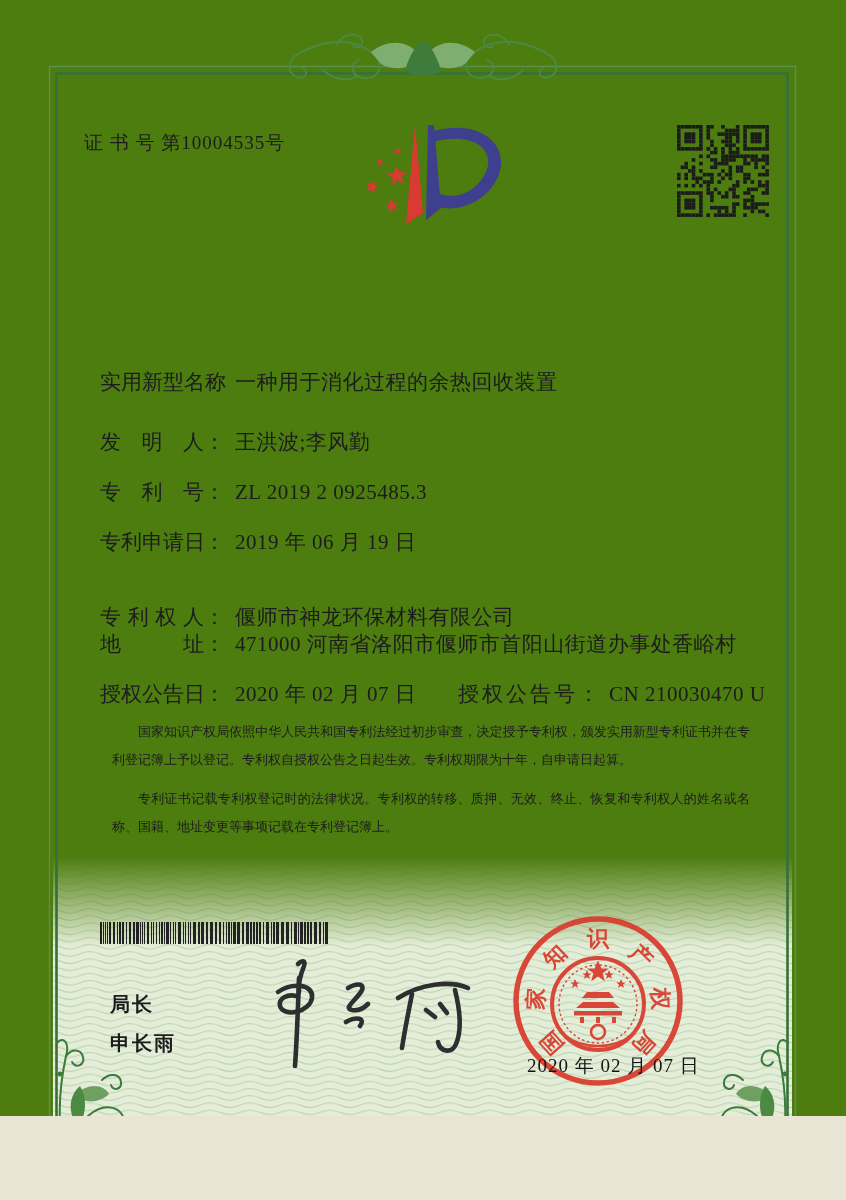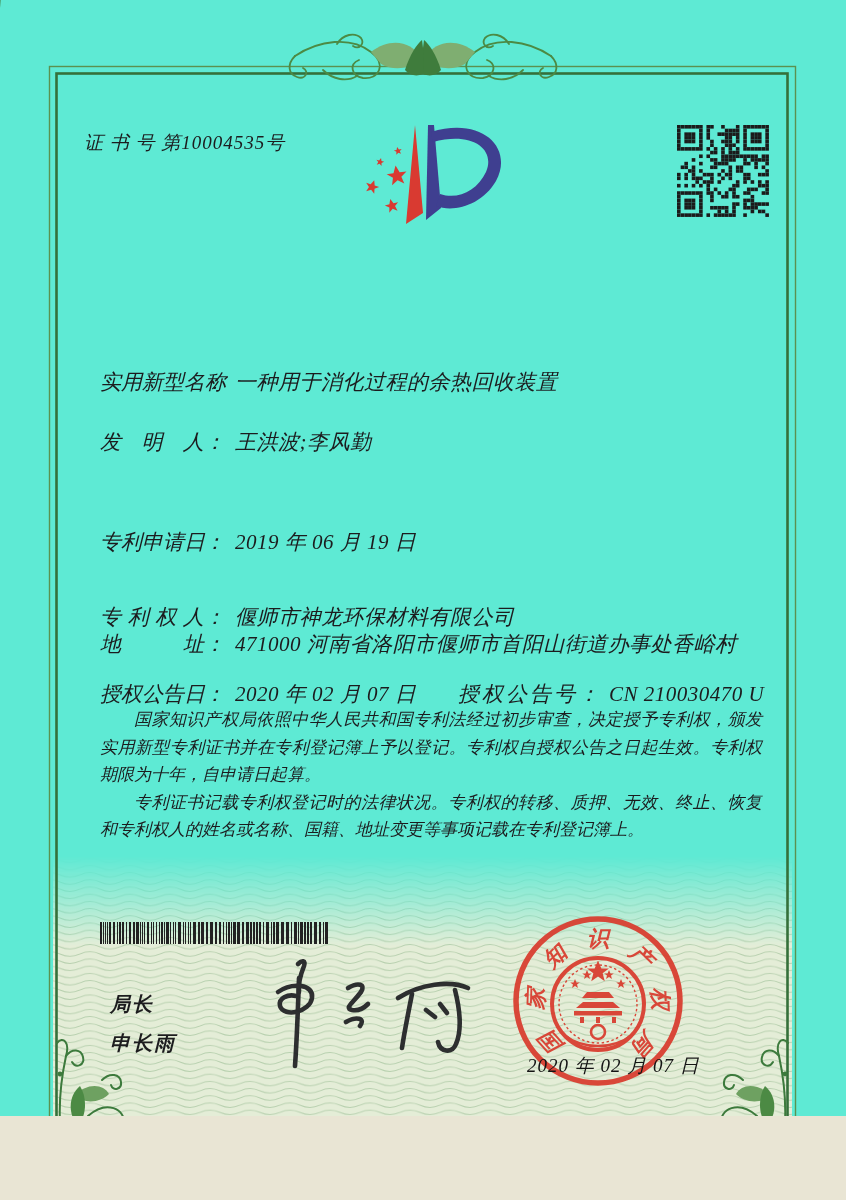--- a/index.html
+++ b/index.html
@@ -1,37 +1,36 @@
 <!DOCTYPE html>
 <html><head>
 <meta charset="utf-8">
 <style>
   html,body{margin:0;padding:0;}
   body{background:#e9e5d4;}
   .page{
     position:relative;
     width:846px;height:1116px;
-    background:#5eead4;
+    background:#4d7c0f;
     overflow:hidden;
     font-family:"Liberation Serif","DejaVu Serif",serif;
     color:#1c1c1e;
-    font-style:italic;
   }
   .abs{position:absolute;}
   .cert-no{left:84px;top:130px;font-size:19px;letter-spacing:1px;}
   .title{left:0;top:254px;width:846px;text-align:center;
          font-size:44px;font-weight:bold;letter-spacing:10px;text-indent:10px;}
   .field-row{left:100px;width:700px;font-size:21px;white-space:nowrap;}
   .flabel{display:inline-block;width:104px;text-align:justify;text-align-last:justify;}
   .fcolon{display:inline-block;margin-right:10px;}
   .fvalue{letter-spacing:0.5px;}
   .grant-pub{left:426px;font-size:21px;white-space:nowrap;margin-left:32px;}
   .grant-pub .glabel{letter-spacing:3px;}
   .paras{left:100px;top:706px;width:662px;}
-  .paras p{margin:0;font-size:17px;line-height:27.5px;text-align:justify;text-indent:2em;}
+  .paras p{margin:12px;font-size:13px;line-height:27.5px;text-align:justify;text-indent:2em;}
   .signer-title{left:110px;top:991px;font-size:20px;letter-spacing:2px;font-weight:bold;}
   .signer-name{left:110px;top:1030px;font-size:20px;letter-spacing:2px;font-weight:bold;}
   .seal-date{left:527px;top:1053px;font-size:19px;letter-spacing:1px;color:#141414;}
   .page-info{left:300px;top:1115px;width:200px;text-align:center;font-size:17px;}
   .back-note{left:0;top:1162px;width:808px;text-align:center;font-size:19px;letter-spacing:2px;}
   svg{display:block;}
 </style>
 </head>
 <body>
 
@@ -430,20 +429,23 @@
       <rect x="88.32" y="88.32" width="3.61" height="3.61" fill="#1b1b1b"></rect>
     </svg>
 
 
   <div class="abs field-row" style="top:368px">
     <span class="flabel">实用新型名称</span><span class="fcolon">：</span><span class="fvalue">一种用于消化过程的余热回收装置</span>
   </div>
   <div class="abs field-row" style="top:428px">
     <span class="flabel">发明人</span><span class="fcolon">：</span><span class="fvalue">王洪波;李风勤</span>
   </div>
+  <div class="abs field-row" style="top:478px">
+    <span class="flabel">专利号</span><span class="fcolon">：</span><span class="fvalue">ZL 2019 2 0925485.3</span>
+  </div>
   <div class="abs field-row" style="top:528px">
     <span class="flabel">专利申请日</span><span class="fcolon">：</span><span class="fvalue">2019 年 06 月 19 日</span>
   </div>
   <div class="abs field-row" style="top:603px">
     <span class="flabel">专利权人</span><span class="fcolon">：</span><span class="fvalue">偃师市神龙环保材料有限公司</span>
   </div>
   <div class="abs field-row" style="top:630px">
     <span class="flabel">地址</span><span class="fcolon">：</span><span class="fvalue">471000 河南省洛阳市偃师市首阳山街道办事处香峪村</span>
   </div>
   <div class="abs field-row" style="top:680px">

